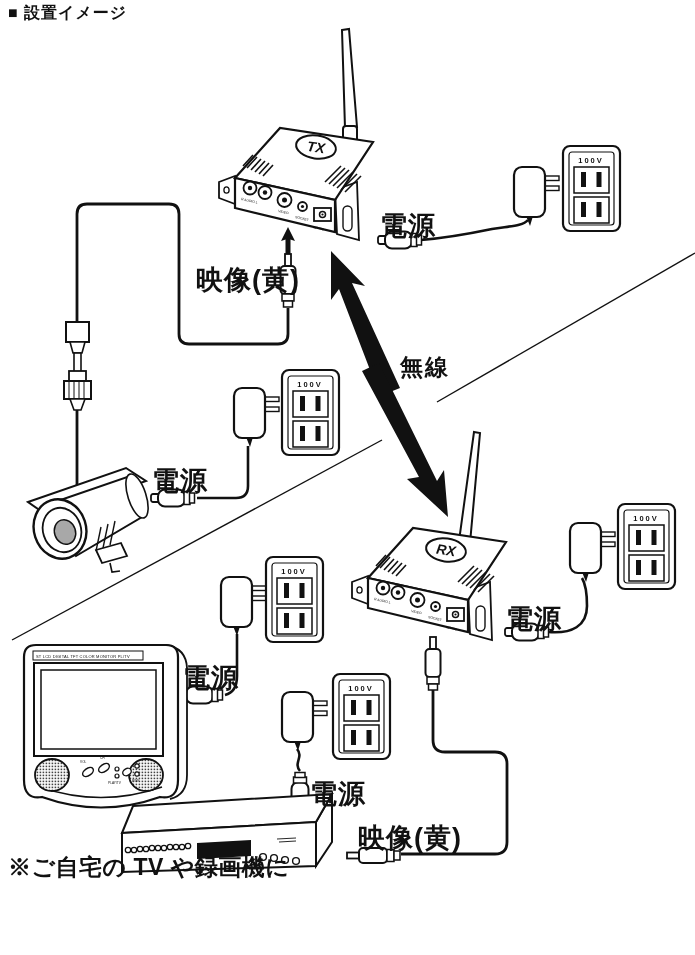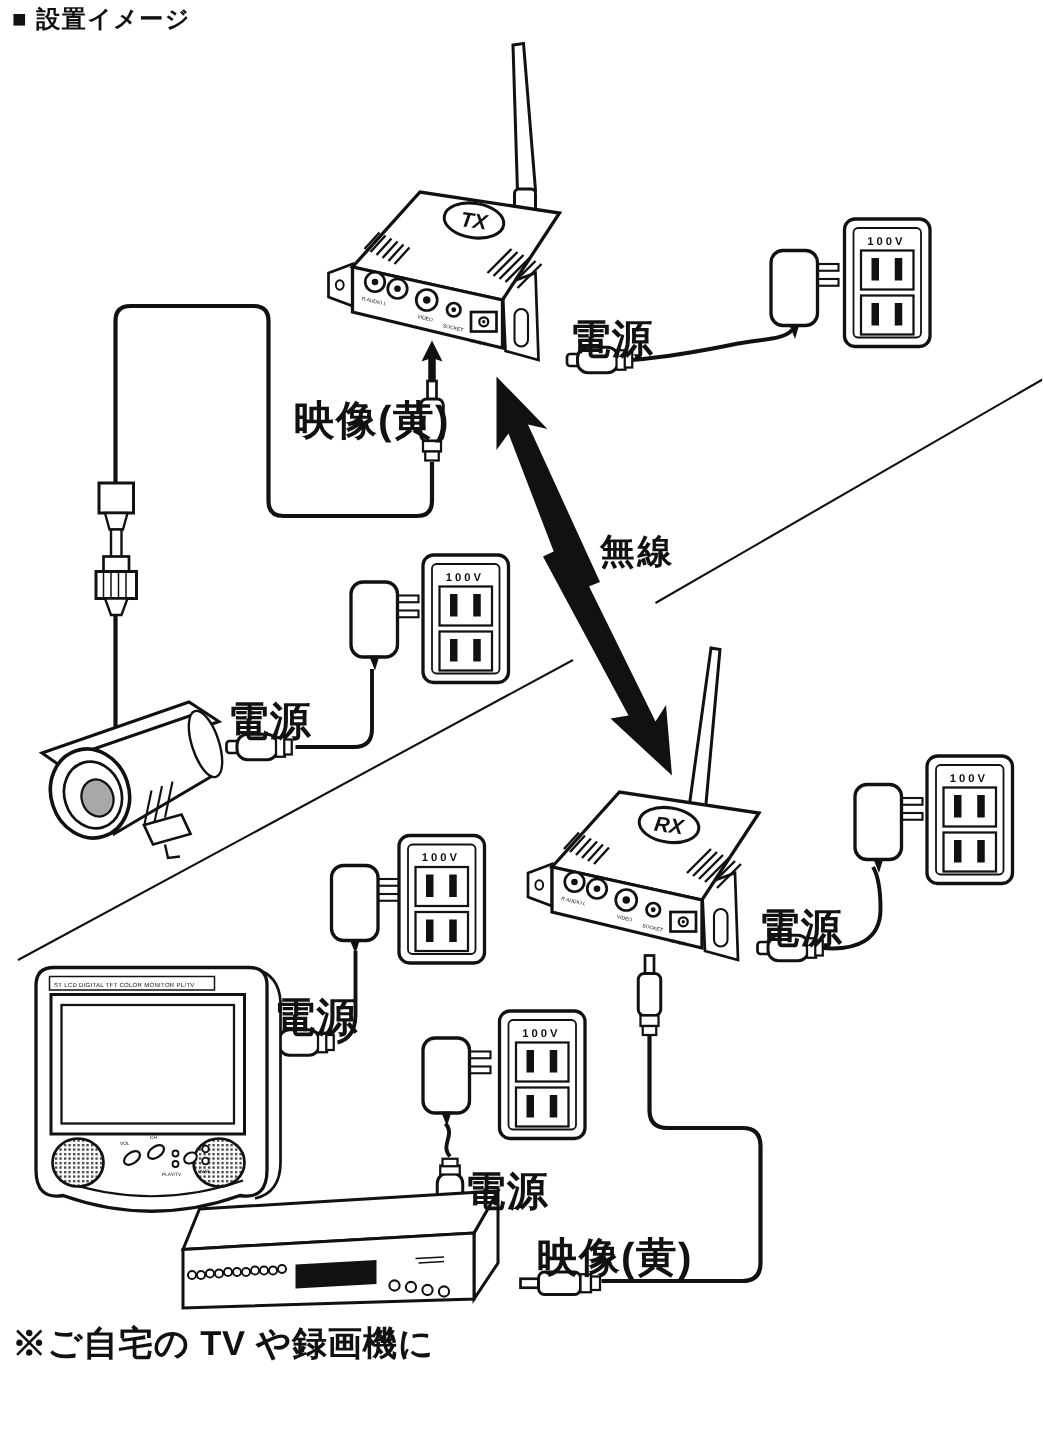--- a/index.html
+++ b/index.html
@@ -258,17 +258,17 @@
 
 <div class="lbl jp" style="left:196px;top:262px;">映像(黄)</div>
 <div class="lbl jp" style="left:380px;top:208px;">電源</div>
 <div class="lbl wireless" style="left:388px;top:352px;margin-left:12px;">無線</div>
 <div class="lbl jp" style="left:152px;top:463px;">電源</div>
 <div class="lbl jp" style="left:506px;top:601px;">電源</div>
 <div class="lbl jp" style="left:183px;top:660px;">電源</div>
 <div class="lbl jp" style="left:310px;top:776px;">電源</div>
 <div class="lbl jp" style="left:358px;top:820px;">映像(黄)</div>
 
-<div class="lbl note" style="left:8px;top:880px;">
+<div class="lbl note" style="left:8px;top:852px;">
   <div>※ご自宅の TV や録画機に</div>
 </div>
 
 </div>
 
 </body></html>

